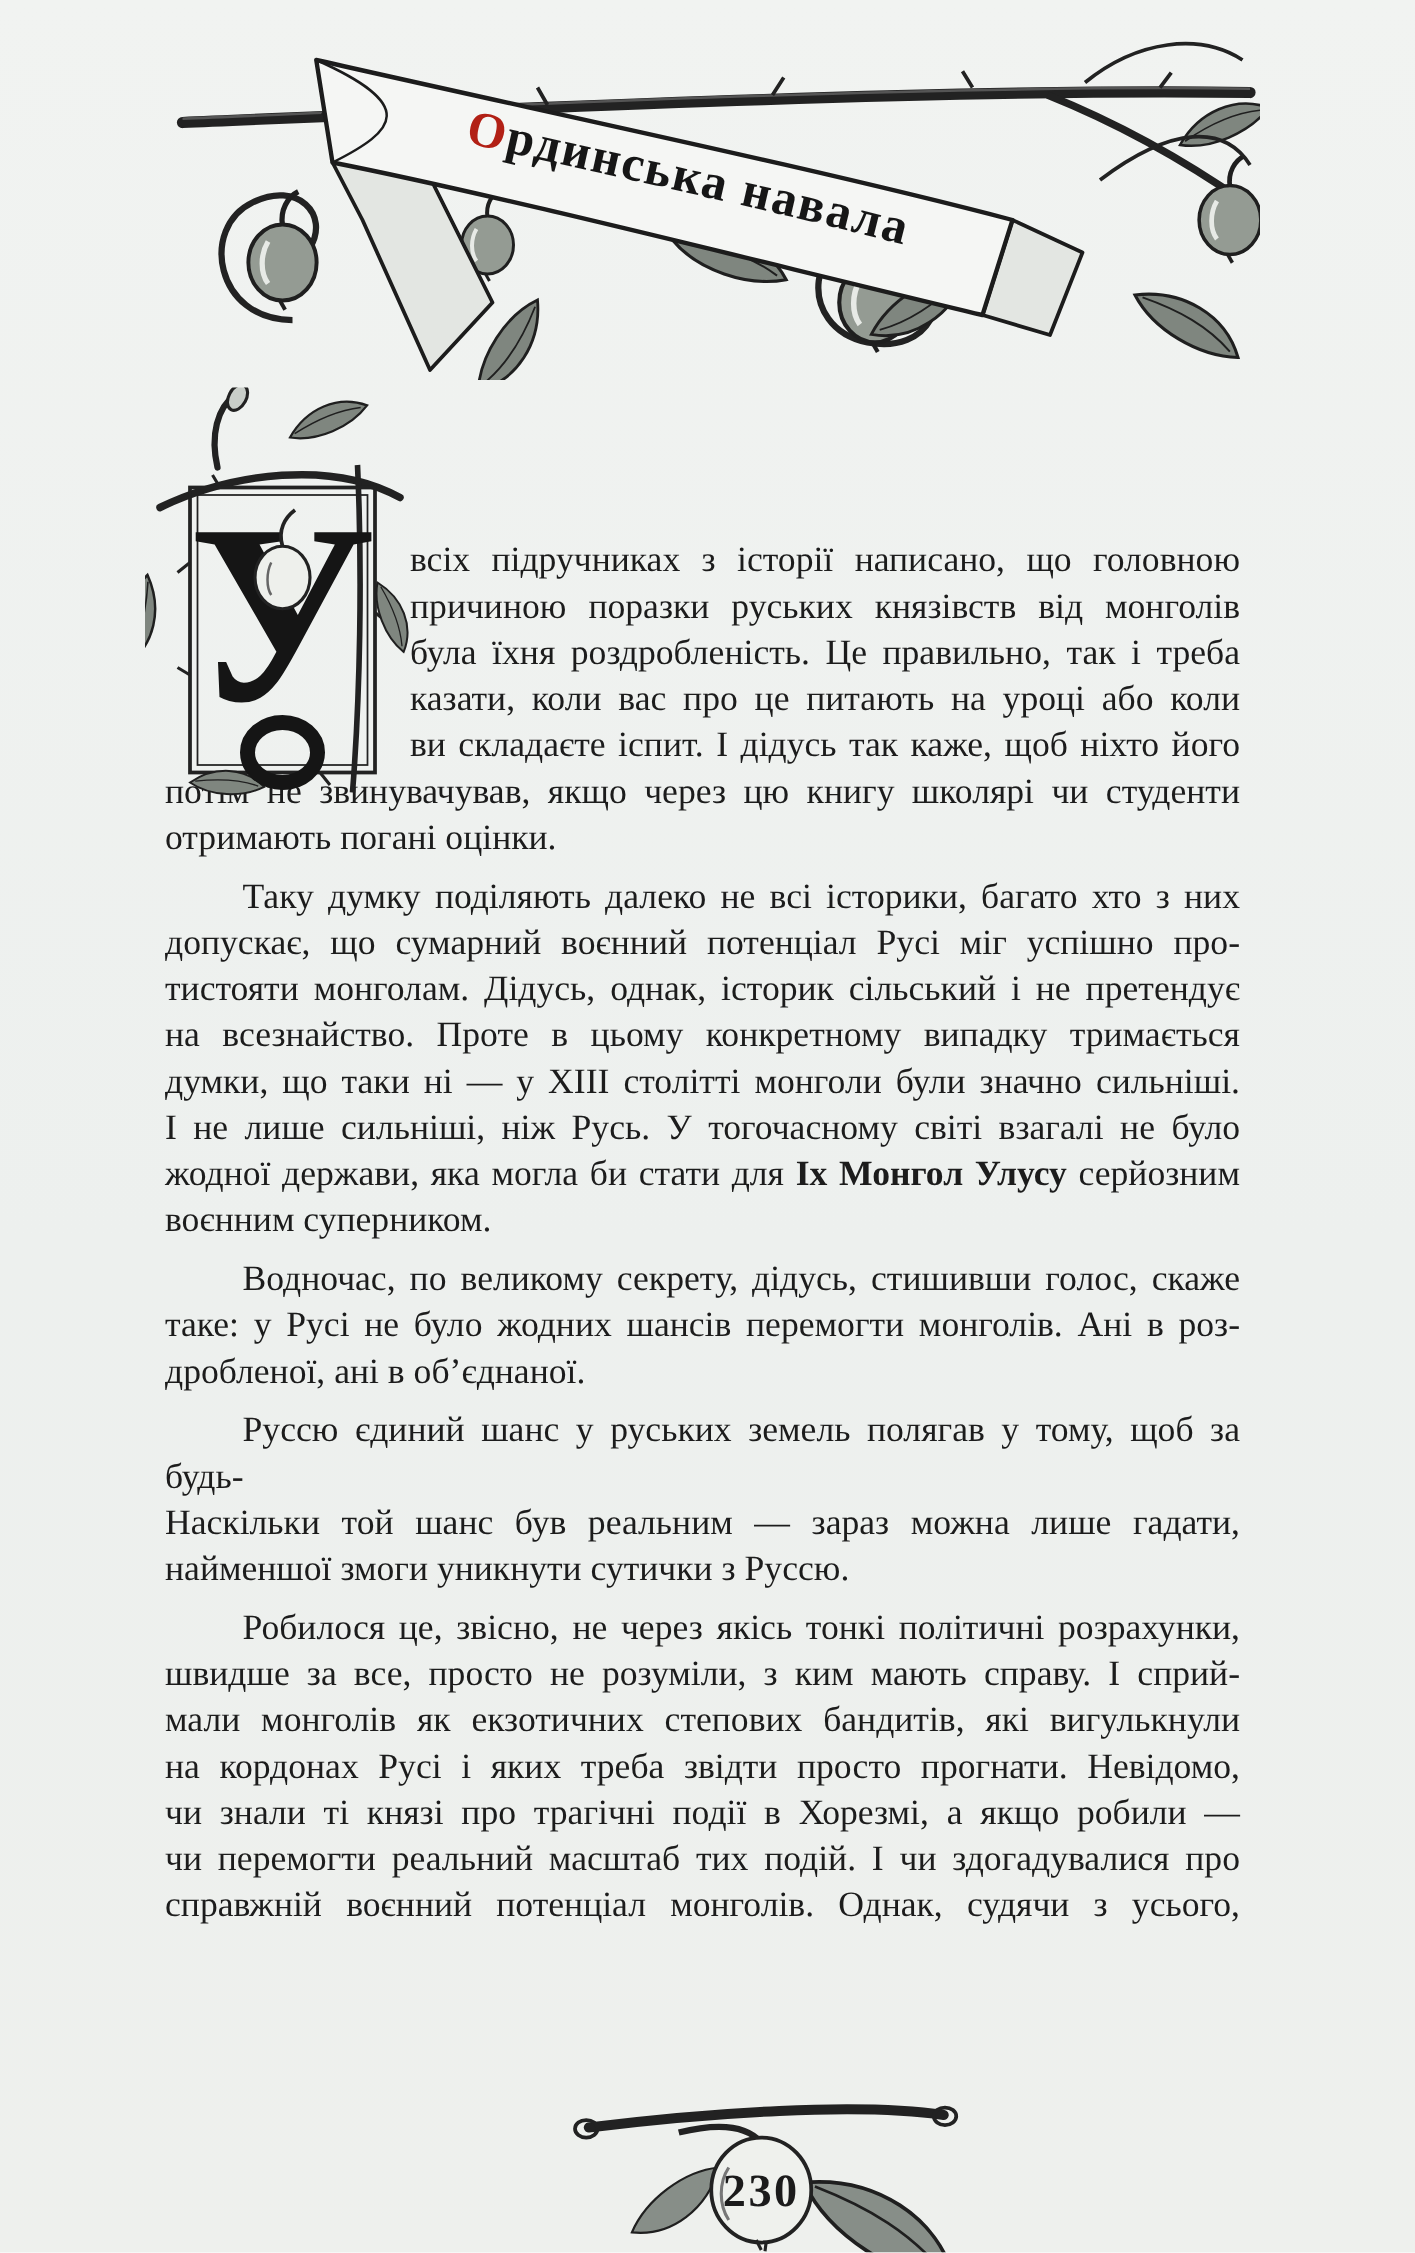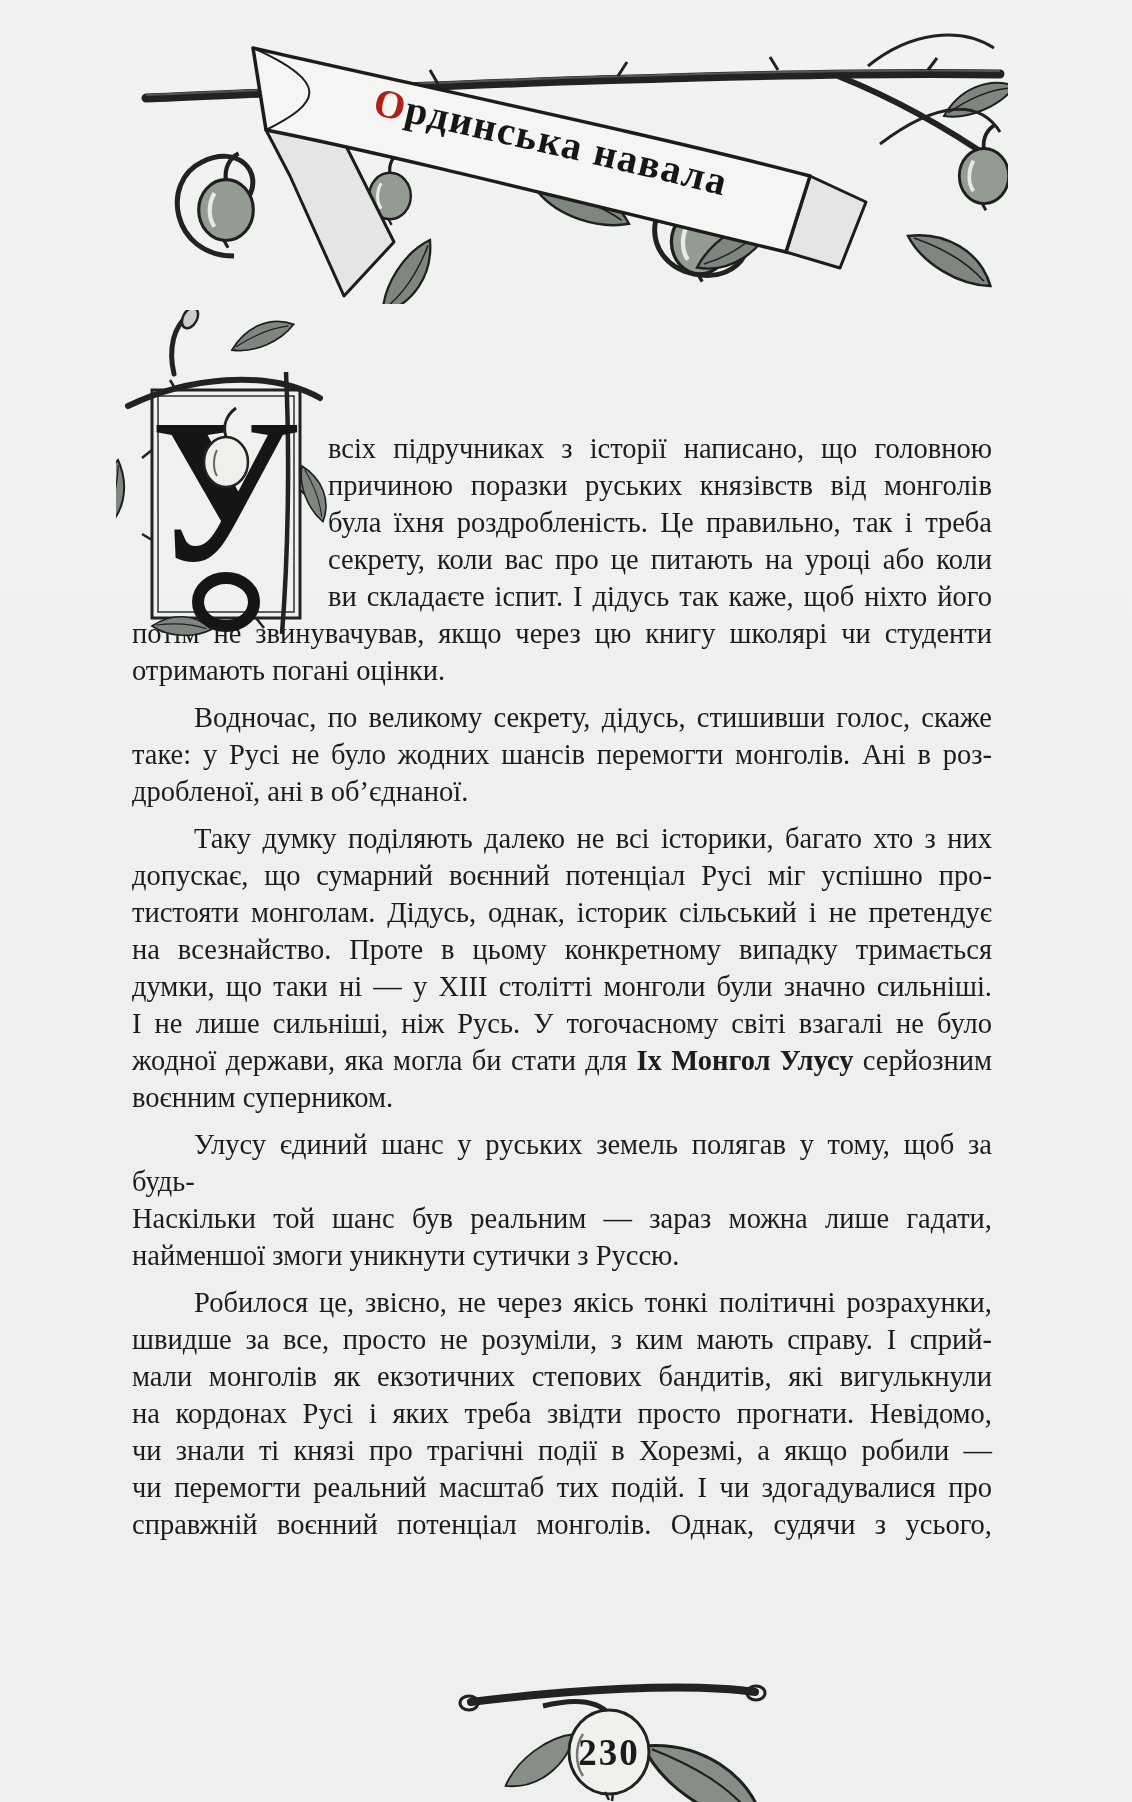--- a/index.html
+++ b/index.html
@@ -110,42 +110,42 @@
       <ellipse cx="110" cy="152" rx="22" ry="25" fill="#eef0ec" stroke="#222" stroke-width="2.5"></ellipse>
       <path d="M110,127 C106,114 112,104 120,98" stroke="#222" stroke-width="3" fill="none"></path>
       <path d="M101,140 C97,148 97,160 101,166" stroke="#666" stroke-width="2" fill="none"></path>
     </svg>
   </div>
   <div id="paras">
       <div class="para">
         <div class="line">всіх підручниках з історії написано, що головною</div>
         <div class="line">причиною поразки руських князівств від монголів</div>
         <div class="line">була їхня роздробленість. Це правильно, так і треба</div>
-        <div class="line">секрету, коли вас про це питають на уроці або коли</div>
+        <div class="line">казати, коли вас про це питають на уроці або коли</div>
         <div class="line">ви складаєте іспит. І дідусь так каже, щоб ніхто його</div>
         <div class="line">потім не звинувачував, якщо через цю книгу школярі чи студенти</div>
         <div class="line endline">отримають погані оцінки.</div>
-      </div>
-      <div class="para">
-        <div class="line indent">Водночас, по великому секрету, дідусь, стишивши голос, скаже</div>
-        <div class="line">таке: у Русі не було жодних шансів перемогти монголів. Ані в роз-</div>
-        <div class="line endline">дробленої, ані в об’єднаної.</div>
       </div>
       <div class="para">
         <div class="line indent">Таку думку поділяють далеко не всі історики, багато хто з них</div>
         <div class="line">допускає, що сумарний воєнний потенціал Русі міг успішно про-</div>
         <div class="line">тистояти монголам. Дідусь, однак, історик сільський і не претендує</div>
         <div class="line">на всезнайство. Проте в цьому конкретному випадку тримається</div>
         <div class="line">думки, що таки ні — у XIII столітті монголи були значно сильніші.</div>
         <div class="line">І не лише сильніші, ніж Русь. У тогочасному світі взагалі не було</div>
         <div class="line">жодної держави, яка могла би стати для <b>Іх Монгол Улусу</b> серйозним</div>
         <div class="line endline">воєнним суперником.</div>
       </div>
       <div class="para">
-        <div class="line indent">Улусу єдиний шанс у руських земель полягав у тому, щоб за будь-</div>
+        <div class="line indent">Водночас, по великому секрету, дідусь, стишивши голос, скаже</div>
+        <div class="line">таке: у Русі не було жодних шансів перемогти монголів. Ані в роз-</div>
+        <div class="line endline">дробленої, ані в об’єднаної.</div>
+      </div>
+      <div class="para">
+        <div class="line indent">Руссю єдиний шанс у руських земель полягав у тому, щоб за будь-</div>
         <div class="line">Наскільки той шанс був реальним — зараз можна лише гадати,</div>
         <div class="line endline">найменшої змоги уникнути сутички з Руссю.</div>
       </div>
       <div class="para">
         <div class="line indent">Робилося це, звісно, не через якісь тонкі політичні розрахунки,</div>
         <div class="line">швидше за все, просто не розуміли, з ким мають справу. І сприй-</div>
         <div class="line">мали монголів як екзотичних степових бандитів, які вигулькнули</div>
         <div class="line">на кордонах Русі і яких треба звідти просто прогнати. Невідомо,</div>
         <div class="line">чи знали ті князі про трагічні події в Хорезмі, а якщо робили —</div>
         <div class="line">чи перемогти реальний масштаб тих подій. І чи здогадувалися про</div>

